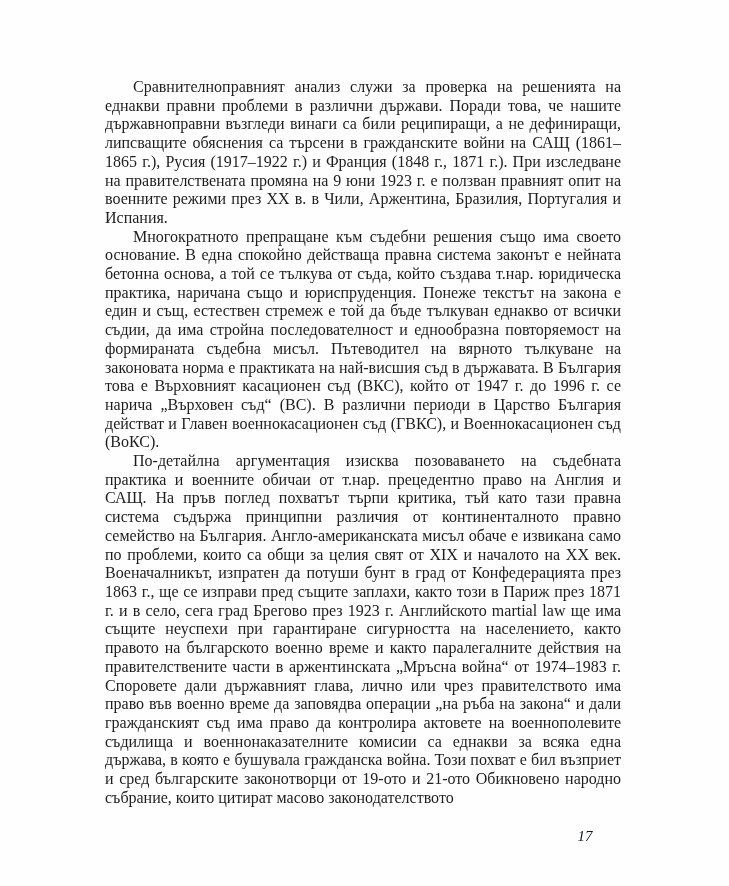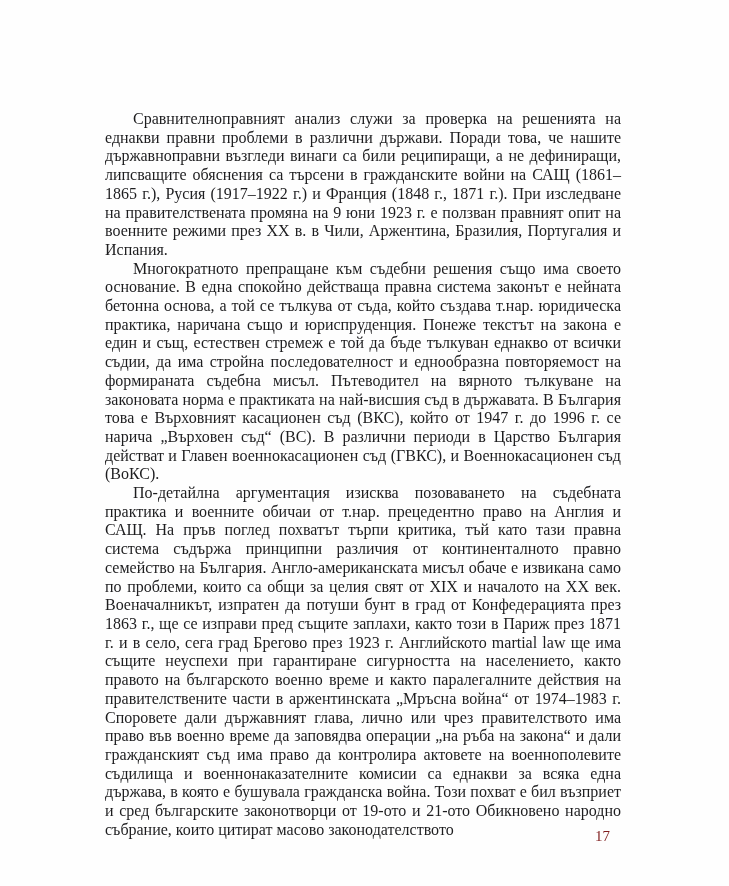--- a/index.html
+++ b/index.html
@@ -16,37 +16,37 @@
     font-family: "Liberation Serif", serif;
   }
   .text-block {
     position: absolute;
     left: 105px;
     top: 78px;
     width: 516px;
     color: #1d1d1f;
     font-size: 16px;
     line-height: 18.7px;
-    margin-top: 32px;
   }
   .text-block p {
     margin: 0;
     padding: 0;
     text-indent: 28px;
     text-align: justify;
     text-justify: inter-word;
   }
   .page-number {
     position: absolute;
     left: 560px;
     top: 828px;
     width: 50px;
-    text-align: right;
+    text-align: center;
     font-size: 15px;
-    color: #7f1d1d;
+    color: #0f172a;
+    font-style: italic;
   }
 </style>
 </head>
 <body>
 
 <div class="page">
   <div class="text-block">
     <p>Сравнителноправният анализ служи за проверка на решенията на еднакви правни проблеми в различни държави. Поради това, че нашите държавноправни възгледи винаги са били реципиращи, а не дефиниращи, липсващите обяснения са търсени в гражданските войни на САЩ (1861–1865 г.), Русия (1917–1922 г.) и Франция (1848 г., 1871 г.). При изследване на правителствената промяна на 9 юни 1923 г. е ползван правният опит на военните режими през XX в. в Чили, Аржентина, Бразилия, Португалия и Испания.</p>
     <p>Многократното препращане към съдебни решения също има своето основание. В една спокойно действаща правна система законът е нейната бетонна основа, а той се тълкува от съда, който създава т.нар. юридическа практика, наричана също и юриспруденция. Понеже текстът на закона е един и същ, естествен стремеж е той да бъде тълкуван еднакво от всички съдии, да има стройна последователност и еднообразна повторяемост на формираната съдебна мисъл. Пътеводител на вярното тълкуване на законовата норма е практиката на най-висшия съд в държавата. В България това е Върховният касационен съд (ВКС), който от 1947 г. до 1996 г. се нарича „Върховен съд“ (ВС). В различни периоди в Царство България действат и Главен военнокасационен съд (ГВКС), и Военнокасационен съд (ВоКС).</p>
     <p>По-детайлна аргументация изисква позоваването на съдебната практика и военните обичаи от т.нар. прецедентно право на Англия и САЩ. На пръв поглед похватът търпи критика, тъй като тази правна система съдържа принципни различия от континенталното правно семейство на България. Англо-американската мисъл обаче е извикана само по проблеми, които са общи за целия свят от XIX и началото на XX век. Военачалникът, изпратен да потуши бунт в град от Конфедерацията през 1863 г., ще се изправи пред същите заплахи, както този в Париж през 1871 г. и в село, сега град Брегово през 1923 г. Английското martial law ще има същите неуспехи при гарантиране сигурността на населението, както правото на българското военно време и както паралегалните действия на правителствените части в аржентинската „Мръсна война“ от 1974–1983 г. Споровете дали държавният глава, лично или чрез правителството има право във военно време да заповядва операции „на ръба на закона“ и дали гражданският съд има право да контролира актовете на военнополевите съдилища и военнонаказателните комисии са еднакви за всяка една държава, в която е бушувала гражданска война. Този похват е бил възприет и сред българските законотворци от 19-ото и 21-ото Обикновено народно събрание, които цитират масово законодателството</p>

